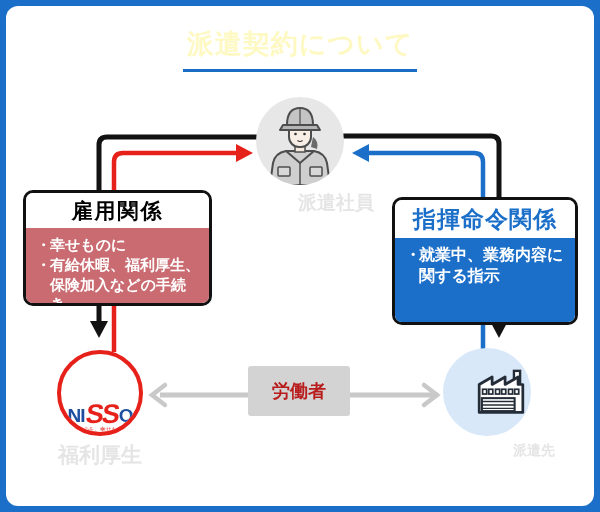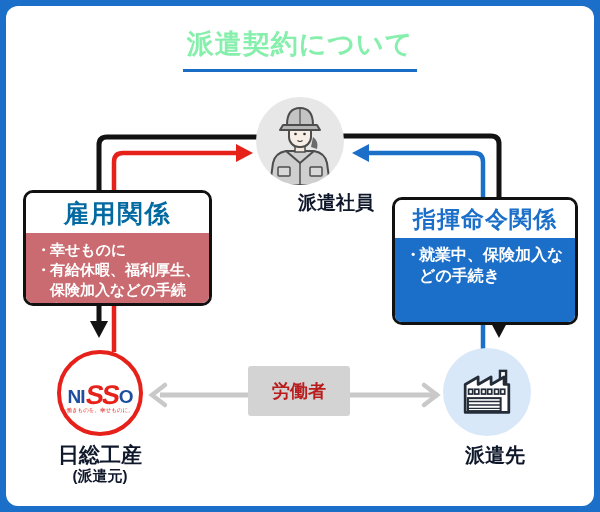--- a/index.html
+++ b/index.html
@@ -5,39 +5,39 @@
   html,body{margin:0;padding:0;background:#fff;}
   *{box-sizing:border-box;font-family:"Liberation Sans","DejaVu Sans",sans-serif;}
   .canvas{position:relative;width:600px;height:512px;background:#1b6fc9;overflow:hidden;}
   .panel{position:absolute;left:6px;top:6px;right:6px;bottom:6px;background:#ffffff;border-radius:12px;}
   .layer{position:absolute;left:0;top:0;width:600px;height:512px;}
   #connectors{z-index:1;}
   .content{z-index:2;pointer-events:none;}
   .content > *{pointer-events:auto;}
 
   .title-wrap{position:absolute;left:0;top:26px;width:600px;text-align:center;}
-  .title{display:inline-block;font-size:27px;font-weight:bold;color:#86efac;
+  .title{display:inline-block;font-size:27px;font-weight:bold;color:#fef9c3;
          letter-spacing:1px;border-bottom:3px solid #1a6dc4;padding:0 4px 7px;}
 
-  .circle{position:absolute;border-radius:50%;display:flex;align-items:center;justify-content:center;overflow:hidden;}
+  .circle{position:absolute;border-radius:50%;display:flex;align-items:center;justify-content:flex-end;overflow:hidden;}
   .worker-circle{left:256px;top:97px;width:88px;height:88px;background:#e7e7e7;}
   .source-circle{left:57px;top:350px;width:86px;height:86px;background:#ffffff;border:4px solid #e6211a;flex-direction:column;}
   .dest-circle{left:443px;top:348px;width:88px;height:88px;background:#d8e8f9;}
 
-  .node-label{position:absolute;text-align:center;font-weight:bold;color:#0f172a;}
+  .node-label{position:absolute;text-align:center;font-weight:bold;color:#e5e5e5;}
   .worker-label{left:276px;top:190px;width:120px;font-size:19px;}
   .source-name{left:30px;top:441px;width:140px;font-size:21px;}
   .source-role{left:30px;top:467px;width:140px;font-size:15px;}
-  .dest-label{left:435px;top:442px;width:120px;font-size:20px;}
+  .dest-label{left:435px;top:442px;width:120px;font-size:14px;text-align:right;}
 
   .rel-box{position:absolute;background:#ffffff;border:3px solid #111111;border-radius:10px;overflow:hidden;}
   .employment-box{left:23px;top:190px;width:189px;height:116px;}
   .command-box{left:392px;top:197px;width:186px;height:128px;}
   .rel-head{text-align:center;font-weight:bold;padding:4px 0 3px;background:#ffffff;}
-  .employment-box .rel-head{color:#0369a1;font-size:25px;letter-spacing:2px;}
+  .employment-box .rel-head{color:#000000;font-size:21px;letter-spacing:2px;}
   .command-box .rel-head{color:#1b6fc9;font-size:23px;letter-spacing:1px;}
   .rel-body{color:#ffffff;font-weight:bold;padding:7px 8px 8px 10px;height:100%;}
   .employment-box .rel-body{background:#c96b70;font-size:15px;line-height:1.32;}
   .command-box .rel-body{background:#1b6fc9;font-size:16px;line-height:1.3;}
   .item{display:flex;}
   .item .bullet{flex:none;width:14px;}
   .item .text{flex:1;}
 
   .contract-box{position:absolute;left:248px;top:366px;width:102px;height:50px;background:#d3d3d3;
     border-radius:3px;display:flex;flex-direction:column;align-items:center;justify-content:center;
@@ -113,37 +113,36 @@
           <span class="text">有給休暇、福利厚生、保険加入などの手続き</span>
         </div>
       </div>
     </div>
 
     <div class="rel-box command-box">
       <div class="rel-head">指揮命令関係</div>
       <div class="rel-body">
         <div class="item">
           <span class="bullet">・</span>
-          <span class="text">就業中、保険加入などの手続き</span>
+          <span class="text">就業中、業務内容に関する指示</span>
         </div>
       </div>
     </div>
 
     <div class="circle source-circle">
       <div class="nisso-logo">
         <div class="nisso-row">
           <span class="nisso-ni">NI</span>
             <span class="nisso-ss">SS</span>
             <span class="nisso-o">O</span>
         </div>
         <div class="nisso-tagline">働きものを、幸せものに。</div>
       </div>
     </div>
-    <div class="node-label source-name">日総工産</div>
-    <div class="node-label source-role">(派遣元)</div>
+    <div class="node-label source-name">福利厚生</div>
 
     <div class="circle dest-circle">
       <svg width="60" height="60" viewBox="0 0 88 88">
         <rect x="63" y="13" width="9" height="20" fill="#ffffff" stroke="#242c38" stroke-width="3.5"></rect>
         <path d="M12,74 L12,33 L31,22 L31,33 L50,22 L50,33 L69,22 L69,33 L76,33 L76,74 Z" fill="#ffffff" stroke="#242c38" stroke-width="4" stroke-linejoin="round"></path>
         <g fill="#ffffff" stroke="#242c38" stroke-width="2.5">
           <rect x="17" y="40" width="6" height="7"></rect>
             <rect x="26" y="40" width="6" height="7"></rect>
           <rect x="36" y="40" width="6" height="7"></rect>
             <rect x="45" y="40" width="6" height="7"></rect>

